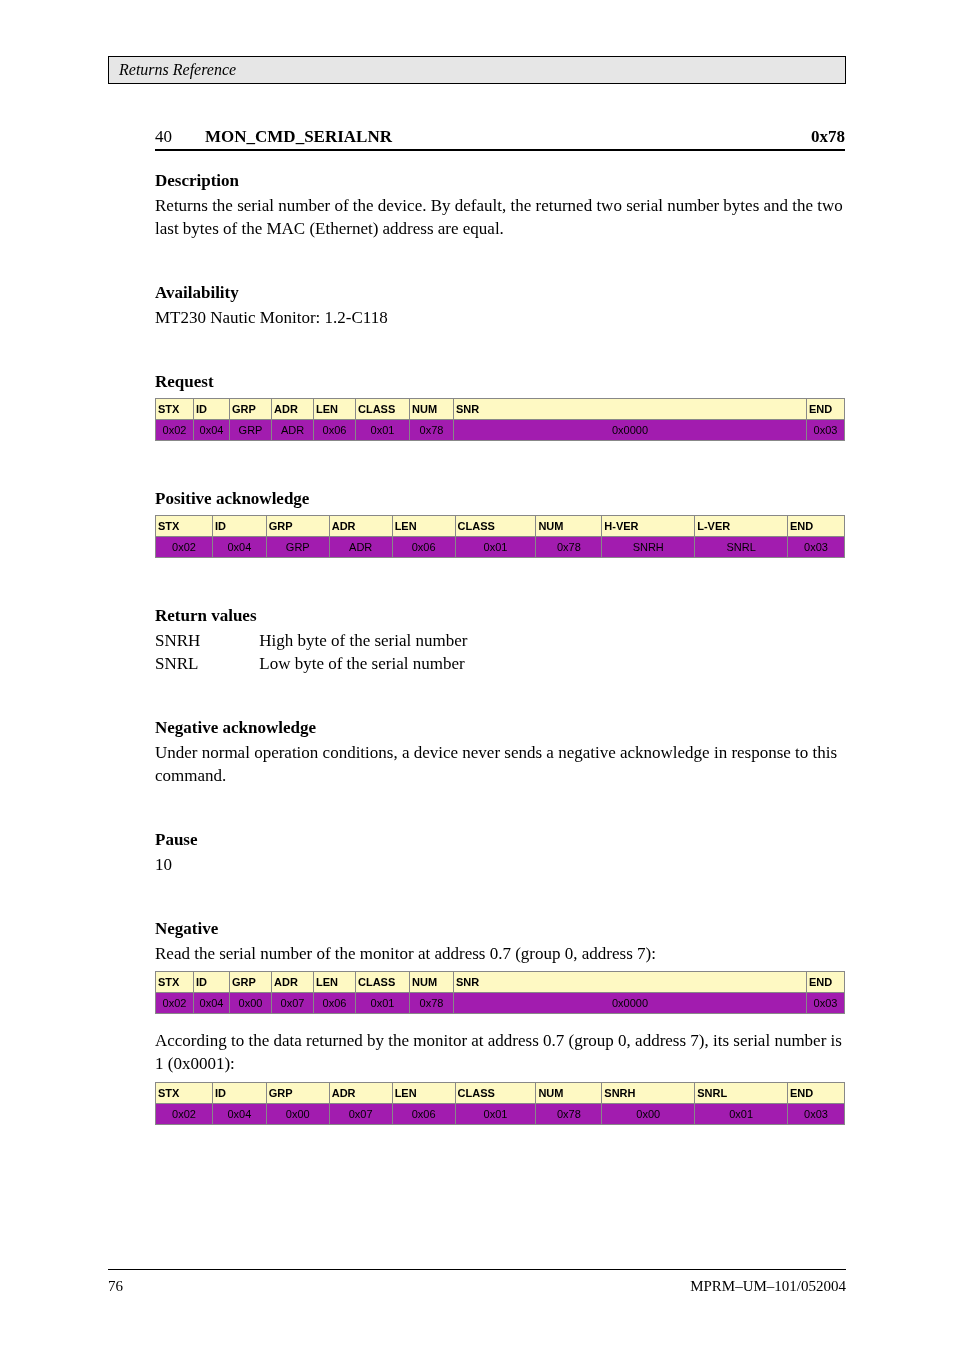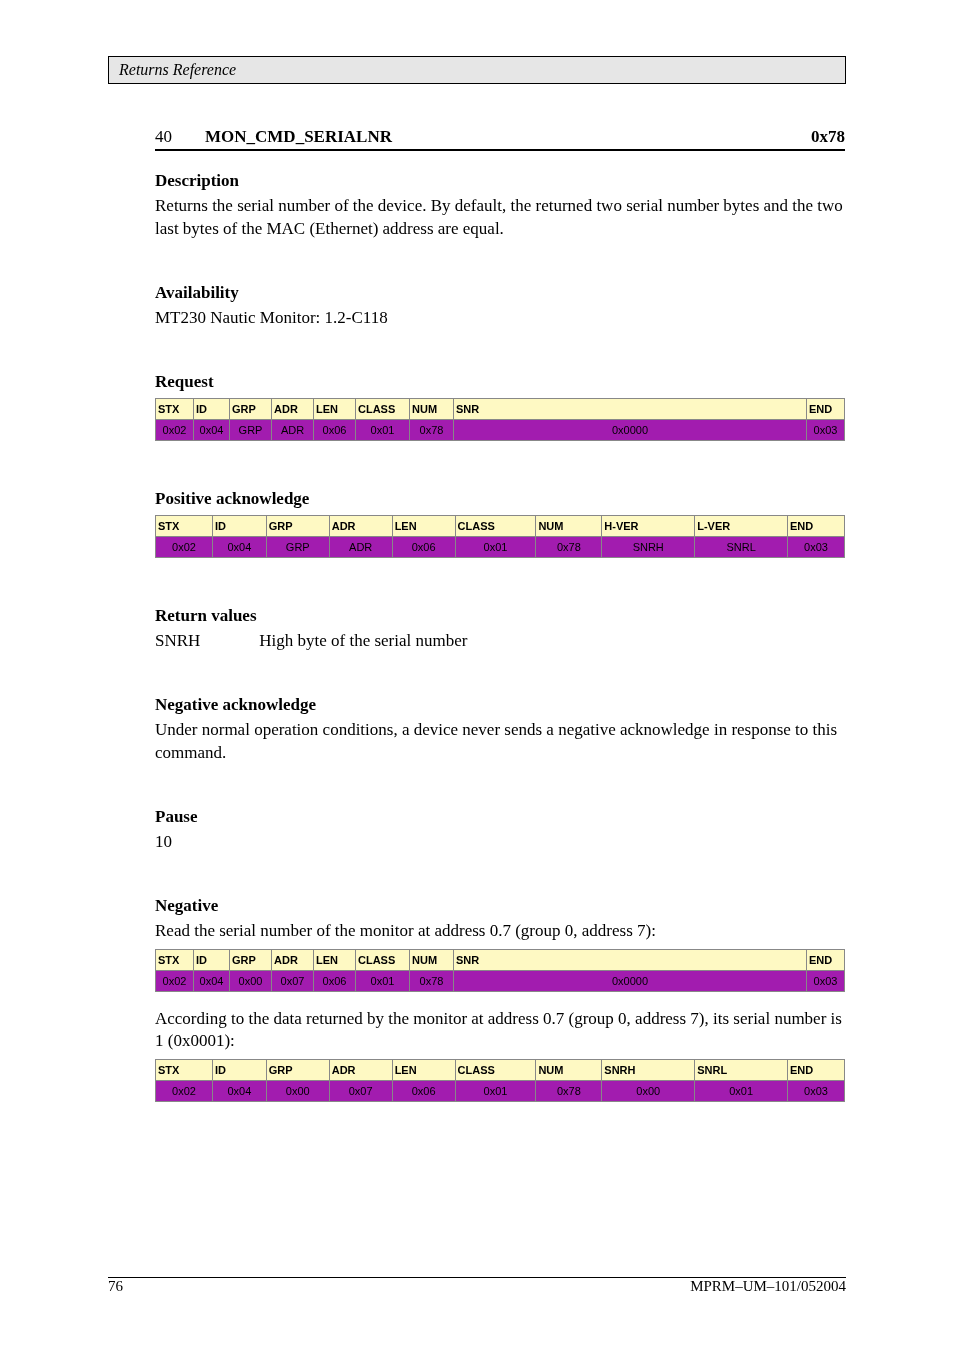--- a/index.html
+++ b/index.html
@@ -82,21 +82,21 @@
   .w-snrl { width: 62px; }
   .w-end  { width: 38px; }
 
   .footer {
     position: absolute;
     bottom: 56px;
     left: 108px;
     width: 738px;
     border-top: 1px solid #000000;
     font-size: 15px;
-    padding-top: 0;
+    padding-top: 8px;
     display: flex;
     justify-content: space-between;
   }
 </style>
 </head>
 <body>
 
 <div class="header-bar">
   <span>Returns Reference</span>
 </div>
@@ -179,20 +179,24 @@
   </tbody>
     </table>
 
   <div class="vspace"></div>
 
   <div class="label-bold">Return values</div>
   <div class="body-text">
     <span style="display:inline-block;width:100px;">SNRH</span>
     <span>High byte of the serial number</span>
   </div>
+  <div class="body-text">
+    <span style="display:inline-block;width:100px;">SNRL</span>
+    <span>Low byte of the serial number</span>
+  </div>
 
   <div class="vspace"></div>
 
   <div class="label-bold">Negative acknowledge</div>
   <div class="body-text">Under normal operation conditions, a device never sends a negative acknowledge in response to this command.</div>
 
   <div class="vspace"></div>
 
   <div class="label-bold">Pause</div>
   <div class="body-text">10</div>

